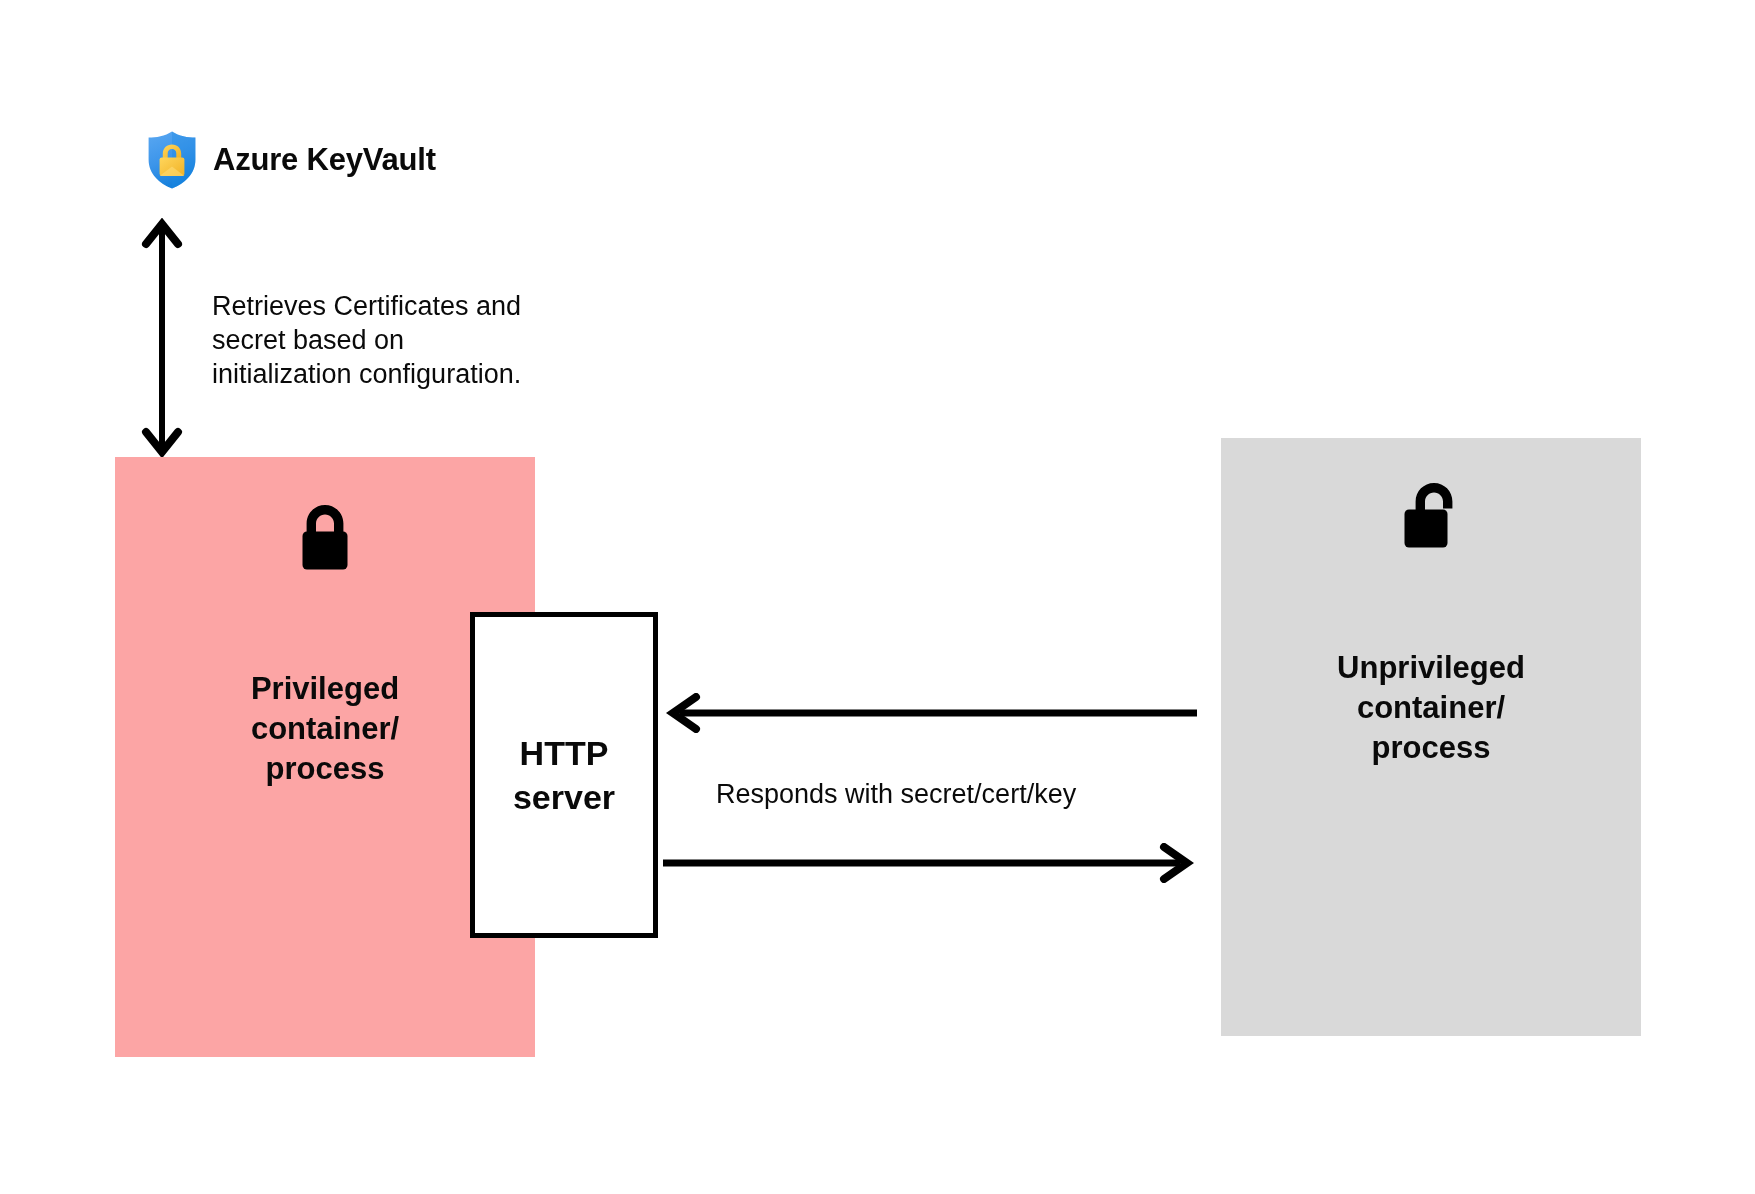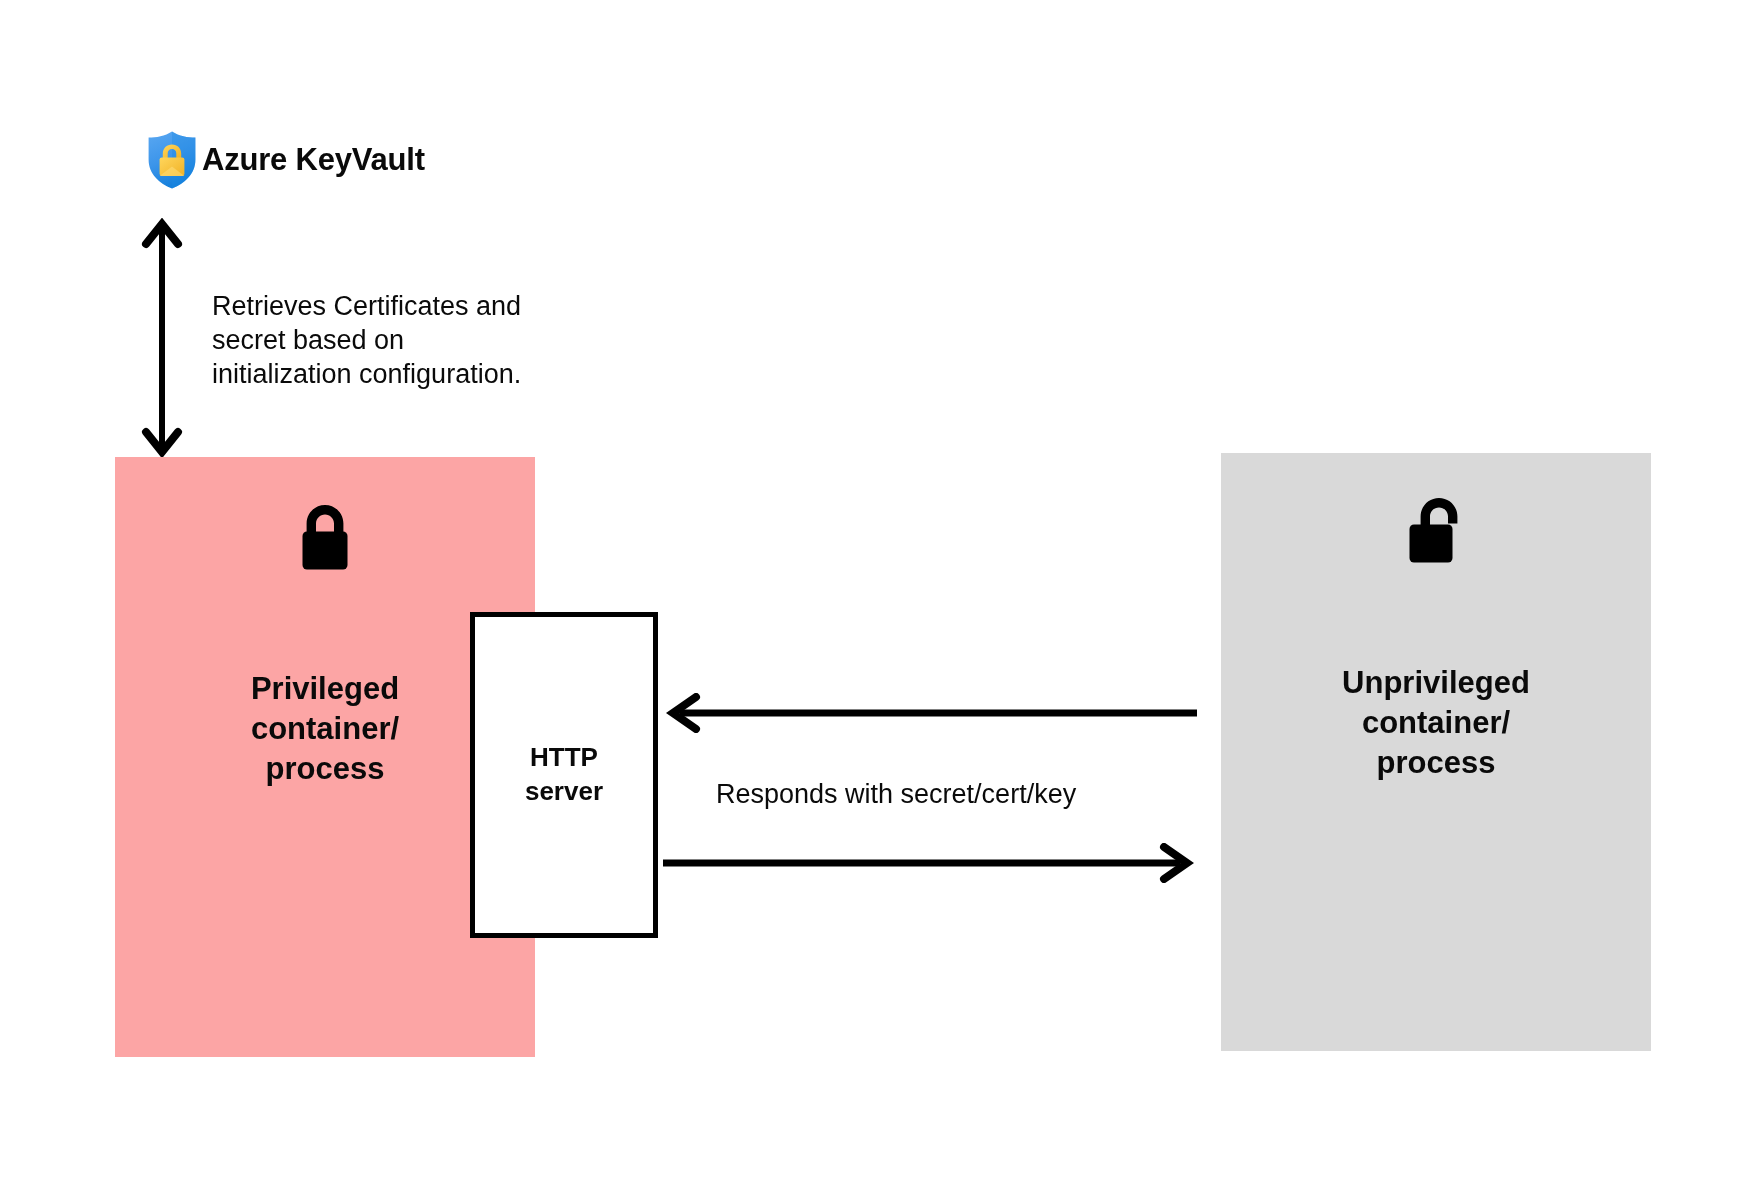--- a/index.html
+++ b/index.html
@@ -19,21 +19,21 @@
     overflow: hidden;
   }
 
   
   #keyvault-header {
     position: absolute;
     left: 145px;
     top: 130px;
     display: flex;
     align-items: center;
-    gap: 3px;
+    gap: 14px;
   }
   #keyvault-header .shield {
     width: 54px;
     height: 60px;
     display: block;
     flex: none;
   }
   #keyvault-header .kv-label {
     font-size: 31px;
     font-weight: 700;
@@ -72,25 +72,24 @@
   }
   #privileged-box {
     left: 115px;
     top: 457px;
     width: 420px;
     height: 600px;
     background: #fca5a5;
   }
   #unprivileged-box {
     left: 1221px;
-    top: 453px;
+    top: 438px;
     width: 420px;
     height: 598px;
     background: #D9D9D9;
-    padding-left: 10px;
   }
   .proc-box .lock-wrap {
     position: absolute;
     top: 45px;
     left: 0;
     right: 0;
     display: flex;
     justify-content: center;
   }
   .proc-box .lock-icon {
@@ -122,21 +121,21 @@
     height: 326px;
     background: #ffffff;
     border: 5px solid #000000;
     box-sizing: border-box;
     display: flex;
     align-items: center;
     justify-content: center;
   }
   #http-server-box .http-label {
     text-align: center;
-    font-size: 26px;
+    font-size: 34px;
     font-weight: 700;
     line-height: 1.3;
     color: #0a0a0a;
     white-space: pre-line;
   }
 
   
   .h-arrow-svg {
     position: absolute;
     left: 660px;

